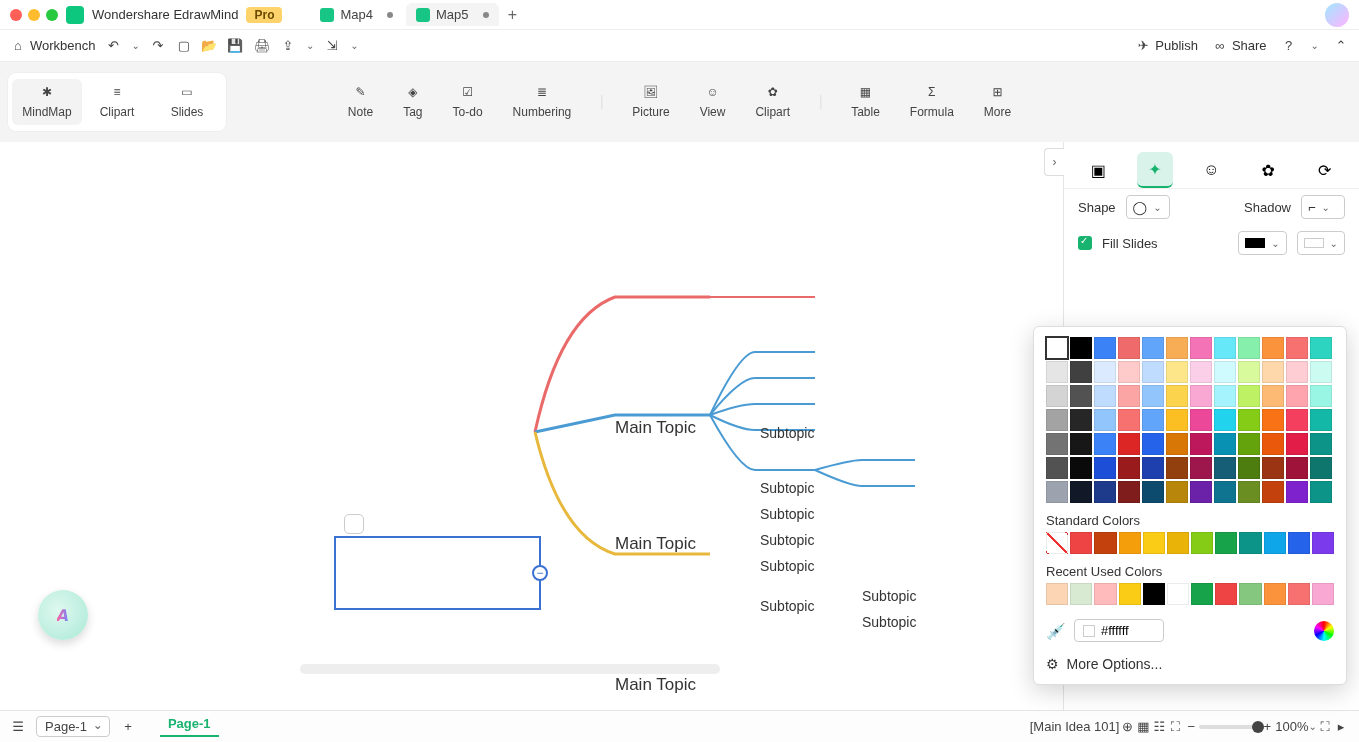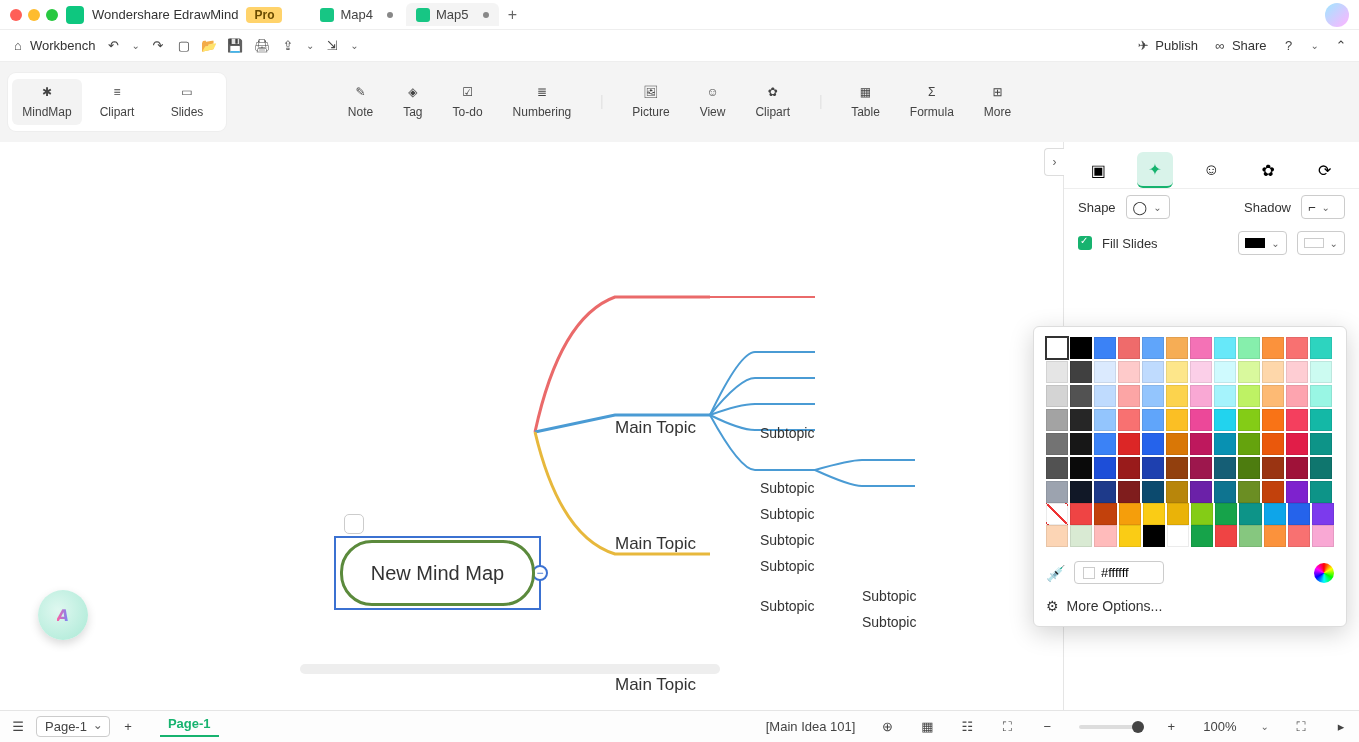--- a/index.html
+++ b/index.html
@@ -72,21 +72,21 @@
   .hexrow{display:flex;align-items:center;gap:10px;margin-top:14px;}
   .eyedrop{width:18px;height:18px;}
   .hexinput{border:1px solid #ccc;border-radius:4px;padding:3px 8px;font-size:13px;width:90px;display:flex;align-items:center;gap:6px;}
   .colorwheel{width:20px;height:20px;border-radius:50%;background:conic-gradient(red,yellow,lime,cyan,blue,magenta,red);margin-left:auto;}
   .moreopt{display:flex;align-items:center;gap:8px;margin-top:14px;font-size:14px;color:#333;}
 
   .statusbar{position:absolute;left:0;right:0;bottom:0;height:32px;background:#fdfdfd;border-top:1px solid #e5e5e5;display:flex;align-items:center;padding:0 10px;font-size:13px;color:#444;gap:10px;}
   .page-dd{border:1px solid #ccc;border-radius:4px;padding:2px 22px 2px 8px;background:#fff;position:relative;}
   .page-dd::after{content:"⌄";position:absolute;right:6px;top:1px;color:#666;font-size:12px;}
   .page-active{color:#17b36f;font-weight:600;border-bottom:2px solid #17b36f;padding:0 8px 4px;margin-left:14px;}
-  .status-right{margin-left:auto;display:flex;align-items:center;gap:24px;}
+  .status-right{margin-left:auto;display:flex;align-items:center;gap:0;}
   .zoom-track{width:60px;height:4px;background:#ddd;border-radius:2px;position:relative;}
   .zoom-thumb{position:absolute;right:-5px;top:-4px;width:12px;height:12px;border-radius:50%;background:#444;}
 
   .ai-fab{position:absolute;left:38px;bottom:70px;width:50px;height:50px;border-radius:50%;background:radial-gradient(circle at 40% 40%,#dff8f0,#a9e9d5);box-shadow:0 4px 10px rgba(0,0,0,.15);display:flex;align-items:center;justify-content:center;font-weight:800;font-style:italic;}
 
   .scroll-h{position:absolute;left:300px;bottom:36px;width:420px;height:10px;background:#eee;border-radius:5px;}
   .scroll-v{position:absolute;right:300px;top:324px;width:10px;height:80px;background:#ddd;border-radius:5px;}
 
   .nosw{background:linear-gradient(to top right,transparent 45%,#e33 46%,#e33 54%,transparent 55%);}
 </style>
@@ -224,23 +224,20 @@
     <path d="M710 273 Q740 262 755 262 L815 262" stroke="#4a9bd4" stroke-width="2" fill="none"></path>
     <path d="M710 273 Q740 288 755 288 L815 288" stroke="#4a9bd4" stroke-width="2" fill="none"></path>
     <path d="M710 273 Q740 328 755 328 L815 328" stroke="#4a9bd4" stroke-width="2" fill="none"></path>
     <path d="M815 328 Q850 318 862 318 L915 318" stroke="#4a9bd4" stroke-width="2" fill="none"></path>
     <path d="M815 328 Q850 344 862 344 L915 344" stroke="#4a9bd4" stroke-width="2" fill="none"></path>
   </svg>
 
   <div class="handle"></div>
   <div class="sel-box">
     <div class="knob">−</div>
-  </div>
-  <div class="root-node">
-    <span>New Mind Map</span>
   </div>
 
   <div class="mt1">Main Topic</div>
   <div class="mt2">Main Topic</div>
   <div class="mt3">Main Topic</div>
 
   <div class="sub" style="left:760px;top:283px">Subtopic</div>
   <div class="sub" style="left:760px;top:338px">Subtopic</div>
   <div class="sub" style="left:760px;top:364px">Subtopic</div>
   <div class="sub" style="left:760px;top:390px">Subtopic</div>
@@ -381,34 +378,36 @@
       <div class="sw" style="background: rgb(127, 29, 29);"></div>
       <div class="sw" style="background: rgb(12, 74, 110);"></div>
       <div class="sw" style="background: rgb(184, 134, 11);"></div>
       <div class="sw" style="background: rgb(107, 33, 168);"></div>
       <div class="sw" style="background: rgb(14, 116, 144);"></div>
       <div class="sw" style="background: rgb(107, 142, 35);"></div>
       <div class="sw" style="background: rgb(194, 65, 12);"></div>
       <div class="sw" style="background: rgb(126, 34, 206);"></div>
       <div class="sw" style="background: rgb(13, 148, 136);"></div>
     </div>
+  <div class="pop-label">Standard Colors</div>
   <div class="std" id="std">
       <div class="sw nosw"></div>
       <div class="sw" style="background: rgb(239, 68, 68);"></div>
       <div class="sw" style="background: rgb(194, 65, 12);"></div>
       <div class="sw" style="background: rgb(245, 158, 11);"></div>
       <div class="sw" style="background: rgb(250, 204, 21);"></div>
       <div class="sw" style="background: rgb(234, 179, 8);"></div>
       <div class="sw" style="background: rgb(132, 204, 22);"></div>
       <div class="sw" style="background: rgb(22, 163, 74);"></div>
       <div class="sw" style="background: rgb(13, 148, 136);"></div>
       <div class="sw" style="background: rgb(14, 165, 233);"></div>
       <div class="sw" style="background: rgb(37, 99, 235);"></div>
       <div class="sw" style="background: rgb(124, 58, 237);"></div>
     </div>
+  <div class="pop-label">Recent Used Colors</div>
   <div class="recent" id="recent">
       <div class="sw" style="background: rgb(252, 213, 181);"></div>
       <div class="sw" style="background: rgb(217, 234, 211);"></div>
       <div class="sw" style="background: rgb(255, 187, 187);"></div>
       <div class="sw" style="background: rgb(250, 204, 21);"></div>
       <div class="sw" style="background: rgb(0, 0, 0);"></div>
       <div class="sw" style="background: rgb(255, 255, 255);"></div>
       <div class="sw" style="background: rgb(22, 163, 74);"></div>
       <div class="sw" style="background: rgb(239, 68, 68);"></div>
       <div class="sw" style="background: rgb(134, 199, 127);"></div>

